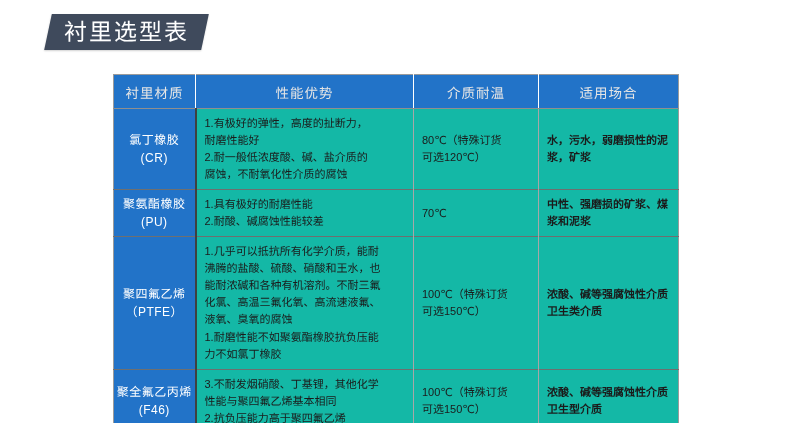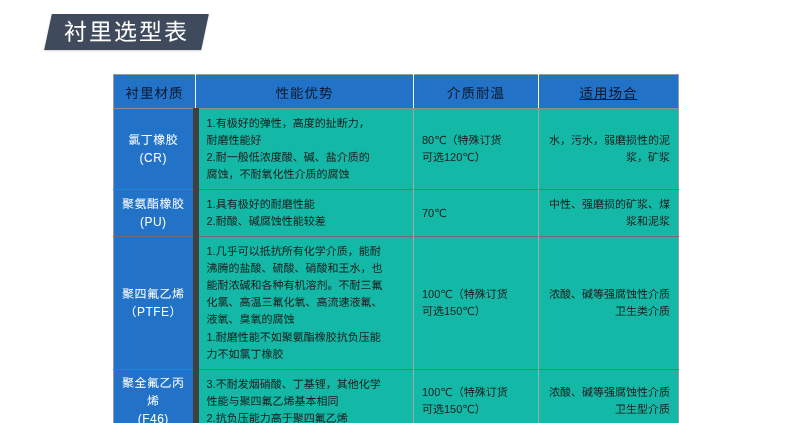--- a/index.html
+++ b/index.html
@@ -63,32 +63,32 @@
     background: #f2f2f2;
     border: 1px solid #9b9b9b;
   }
   table.lining col.c1 { width: 82px; }
   table.lining col.c2 { width: 218px; }
   table.lining col.c3 { width: 125px; }
   table.lining col.c4 { width: 140px; }
 
   thead th {
     background: #2273c8;
-    color: #0f172a;
+    color: #e5e5e5;
     font-size: 13.5px;
     font-weight: normal;
     letter-spacing: 1px;
     height: 33px;
     border-right: 1px solid #ffffff;
     border-bottom: 1px solid #8f8f8f;
     text-align: center;
     vertical-align: middle;
     padding: 0;
   }
-  thead th:last-child { border-right: none; text-decoration: underline; }
+  thead th:last-child { border-right: none; }
 
   tbody td {
     border-top: 1px solid #6f6f6f;
     border-right: 1px solid #a7a7a7;
     background: #14b8a6;
     vertical-align: middle;
     padding: 6px 8px;
     font-size: 11px;
     line-height: 1.55;
     color: #1b1b1b;
@@ -96,26 +96,26 @@
   tbody td:last-child { border-right: none; }
   tbody tr:first-child td { border-top: none; }
 
   td.material {
     background: #2273c8;
     color: #ffffff;
     text-align: center;
     font-size: 12px;
     line-height: 1.5;
     letter-spacing: 0.5px;
-    border-right: 6px solid #404040;
+    border-right: 2px solid #404040;
     padding: 4px 2px;
   }
   td.perf  { text-align: left; }
   td.temp  { text-align: left; }
-  td.scene { text-align: right; }
+  td.scene { text-align: left; font-weight: bold; }
 
   .line { display: block; }
   .nowrapline { white-space: nowrap; }
 </style>
 </head>
 <body>
 
 <div class="page">
 
   <div class="title-wrap">

